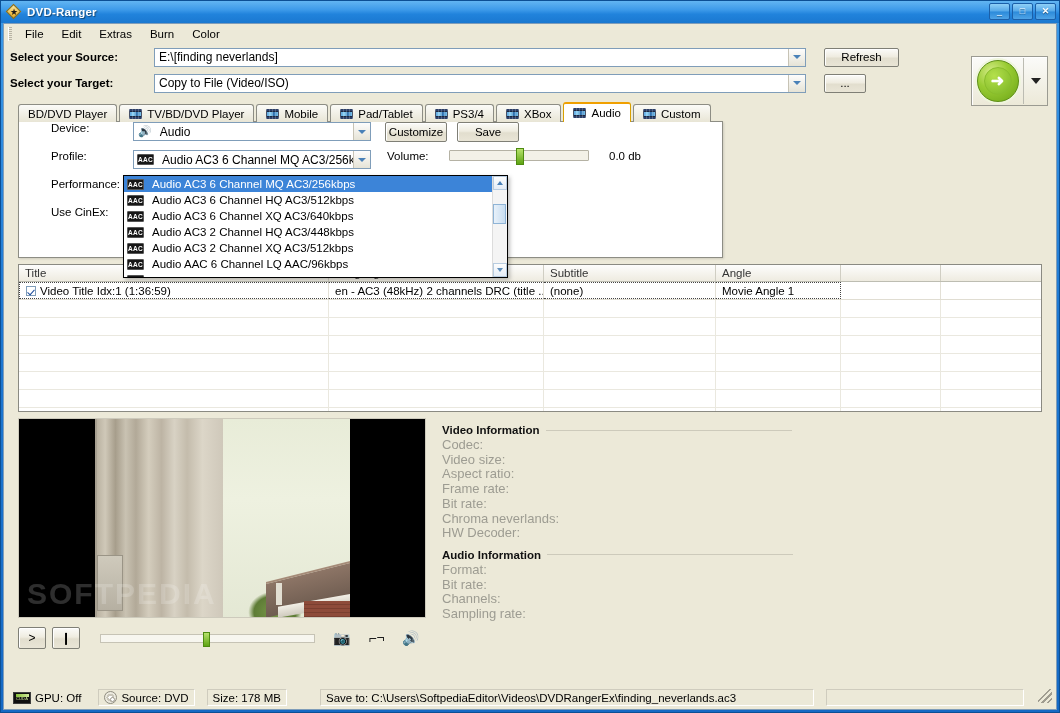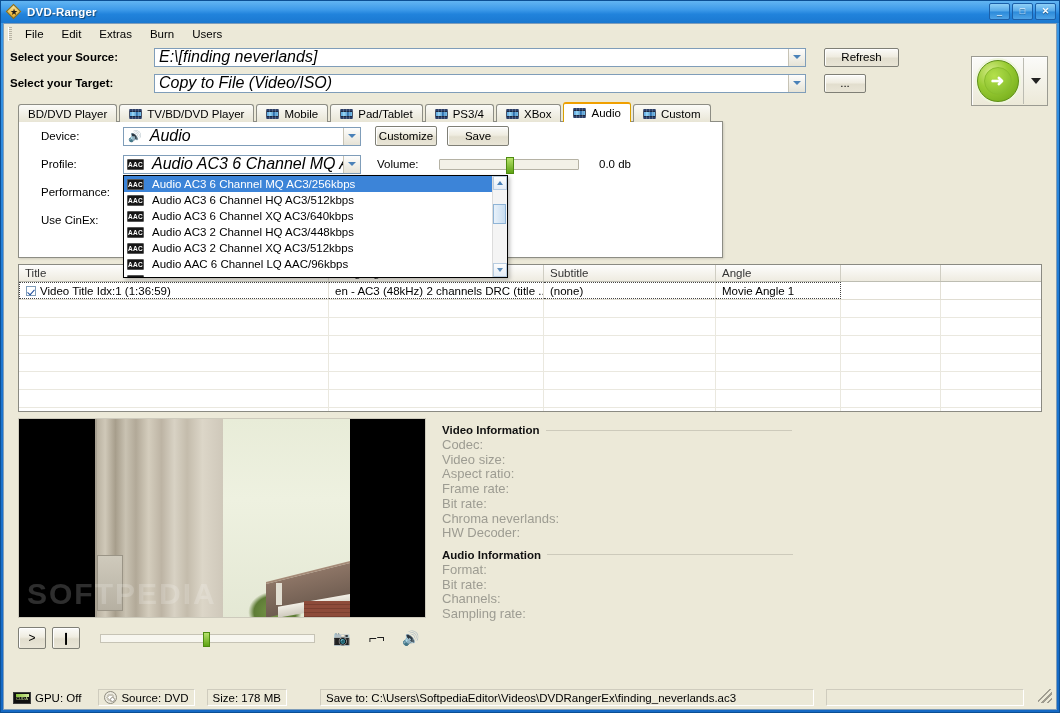--- a/index.html
+++ b/index.html
@@ -88,22 +88,22 @@
 
   
   .io-row { display:flex; align-items:center; height:26px; padding:0 6px; }
   .io-label { width:144px; font-weight:bold; font-size:11.5px; color:#000; }
   .combo {
     position:relative; height:19px;
     border:1px solid #7f9db9;
     background:#fff; display:flex; align-items:center;
   }
   .combo .val {
-    flex:1 1 auto; padding-left:4px; font-size:16px; color:#000;
-    white-space:nowrap; overflow:hidden;font-style:italic;
+    flex:1 1 auto; padding-left:4px; font-size:12px; color:#000;
+    white-space:nowrap; overflow:hidden;
   }
   .combo .arrow {
     width:17px; height:17px; flex:0 0 17px;
     background:linear-gradient(to bottom,#fdfdfd,#e6e3d6);
     border-left:1px solid #c7c3b5;
     display:flex;align-items:center;justify-content:center;
   }
   .combo .arrow i {
     display:block;width:0;height:0;
     border-left:4px solid transparent;border-right:4px solid transparent;
@@ -197,21 +197,21 @@
     border:1px solid #8d8d84; background:#fff;
     position:relative; margin-top:-1px; z-index:4;
     box-shadow:1px 1px 2px rgba(0,0,0,.12);
   }
   #wm {
     position:absolute; left:130px; top:46px;
     font-size:36px; font-weight:bold; letter-spacing:2px;
     color:#e8e5d8; opacity:.55; user-select:none; pointer-events:none;
     font-family:"Liberation Sans", sans-serif;
   }
-  .set-row { display:flex; align-items:center; height:28px; padding-left:22px; position:relative; }
+  .set-row { display:flex; height:28px; padding-left:32px; position:relative; }
   .set-label { width:82px; font-size:11.5px; color:#000; }
   #device-combo { width:238px; }
   #profile-combo { width:238px; }
   .combo .spk {
     margin-left:4px;margin-right:4px;font-size:11px;line-height:11px;color:#2a2a2a;
   }
   .aac-badge {
     width:17px;height:11px;flex:0 0 17px;margin-left:3px;margin-right:4px;
     background:#171717; border:1px solid #555; border-radius:1px;
     color:#fff;font-size:6.5px;font-weight:bold;line-height:10px;text-align:center;
@@ -436,21 +436,21 @@
   </div>
 
   <div id="client">
 
     <div id="menubar">
       <div class="grip"></div>
       <div class="mi">File</div>
       <div class="mi">Edit</div>
       <div class="mi">Extras</div>
       <div class="mi">Burn</div>
-      <div class="mi">Users</div>
+      <div class="mi">Color</div>
     </div>
 
     <div class="io-row">
       <div class="io-label">Select your Source:</div>
       <div class="combo" id="src-combo">
         <div class="val">E:\[finding neverlands]</div>
         <div class="arrow">
             <i></i>
           </div>
       </div>

